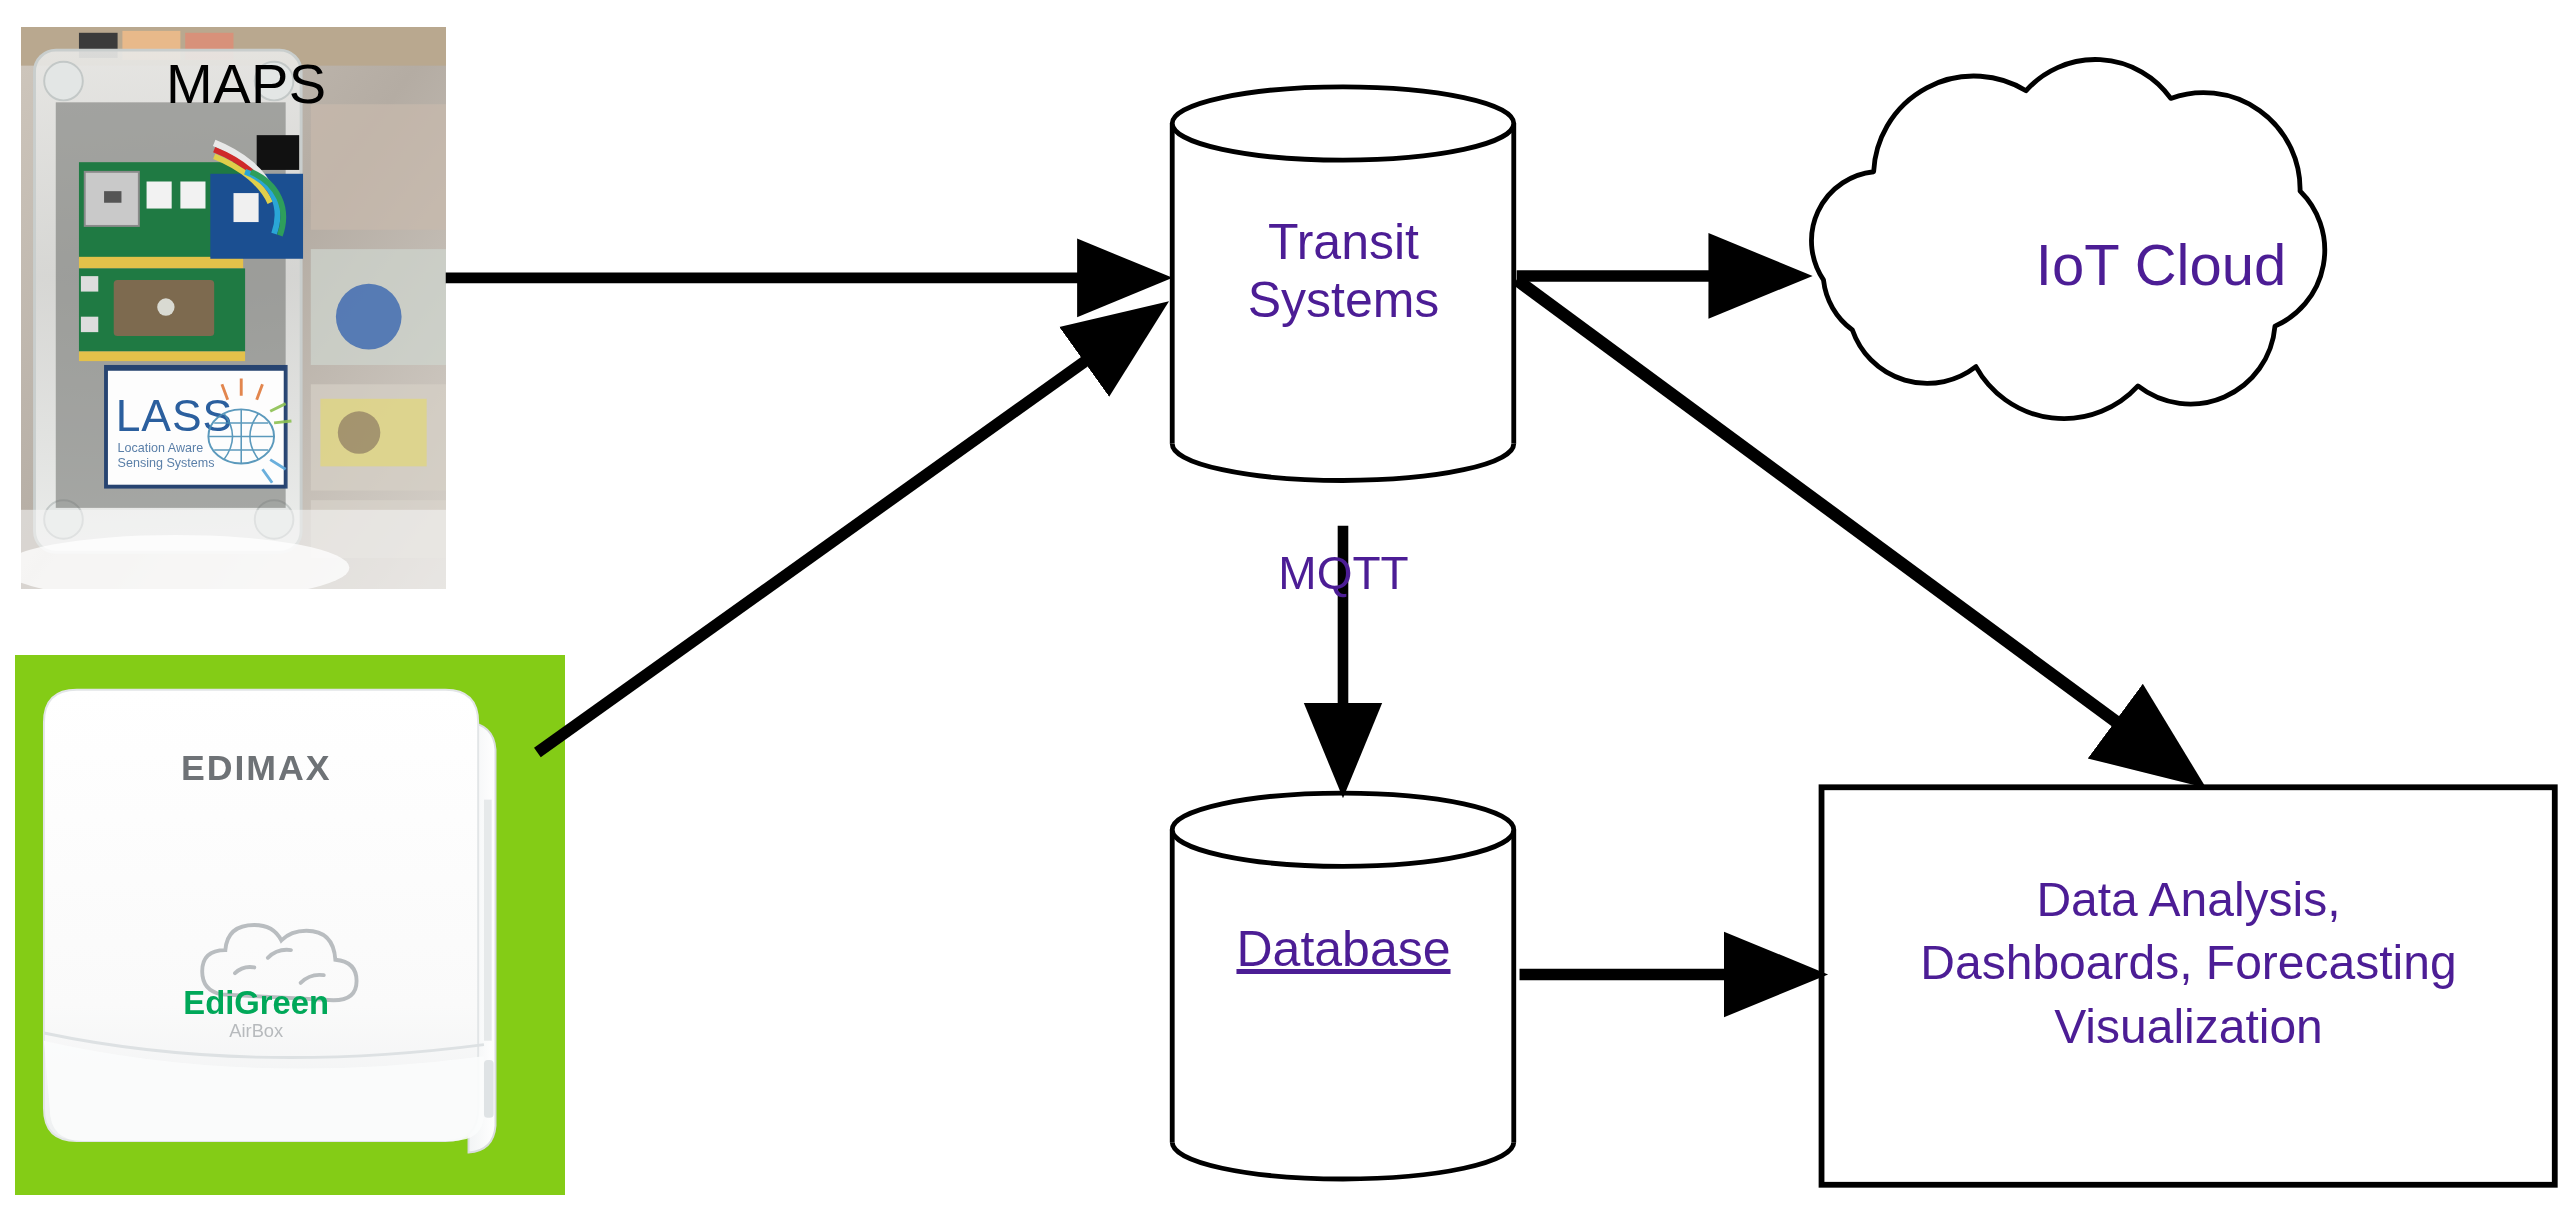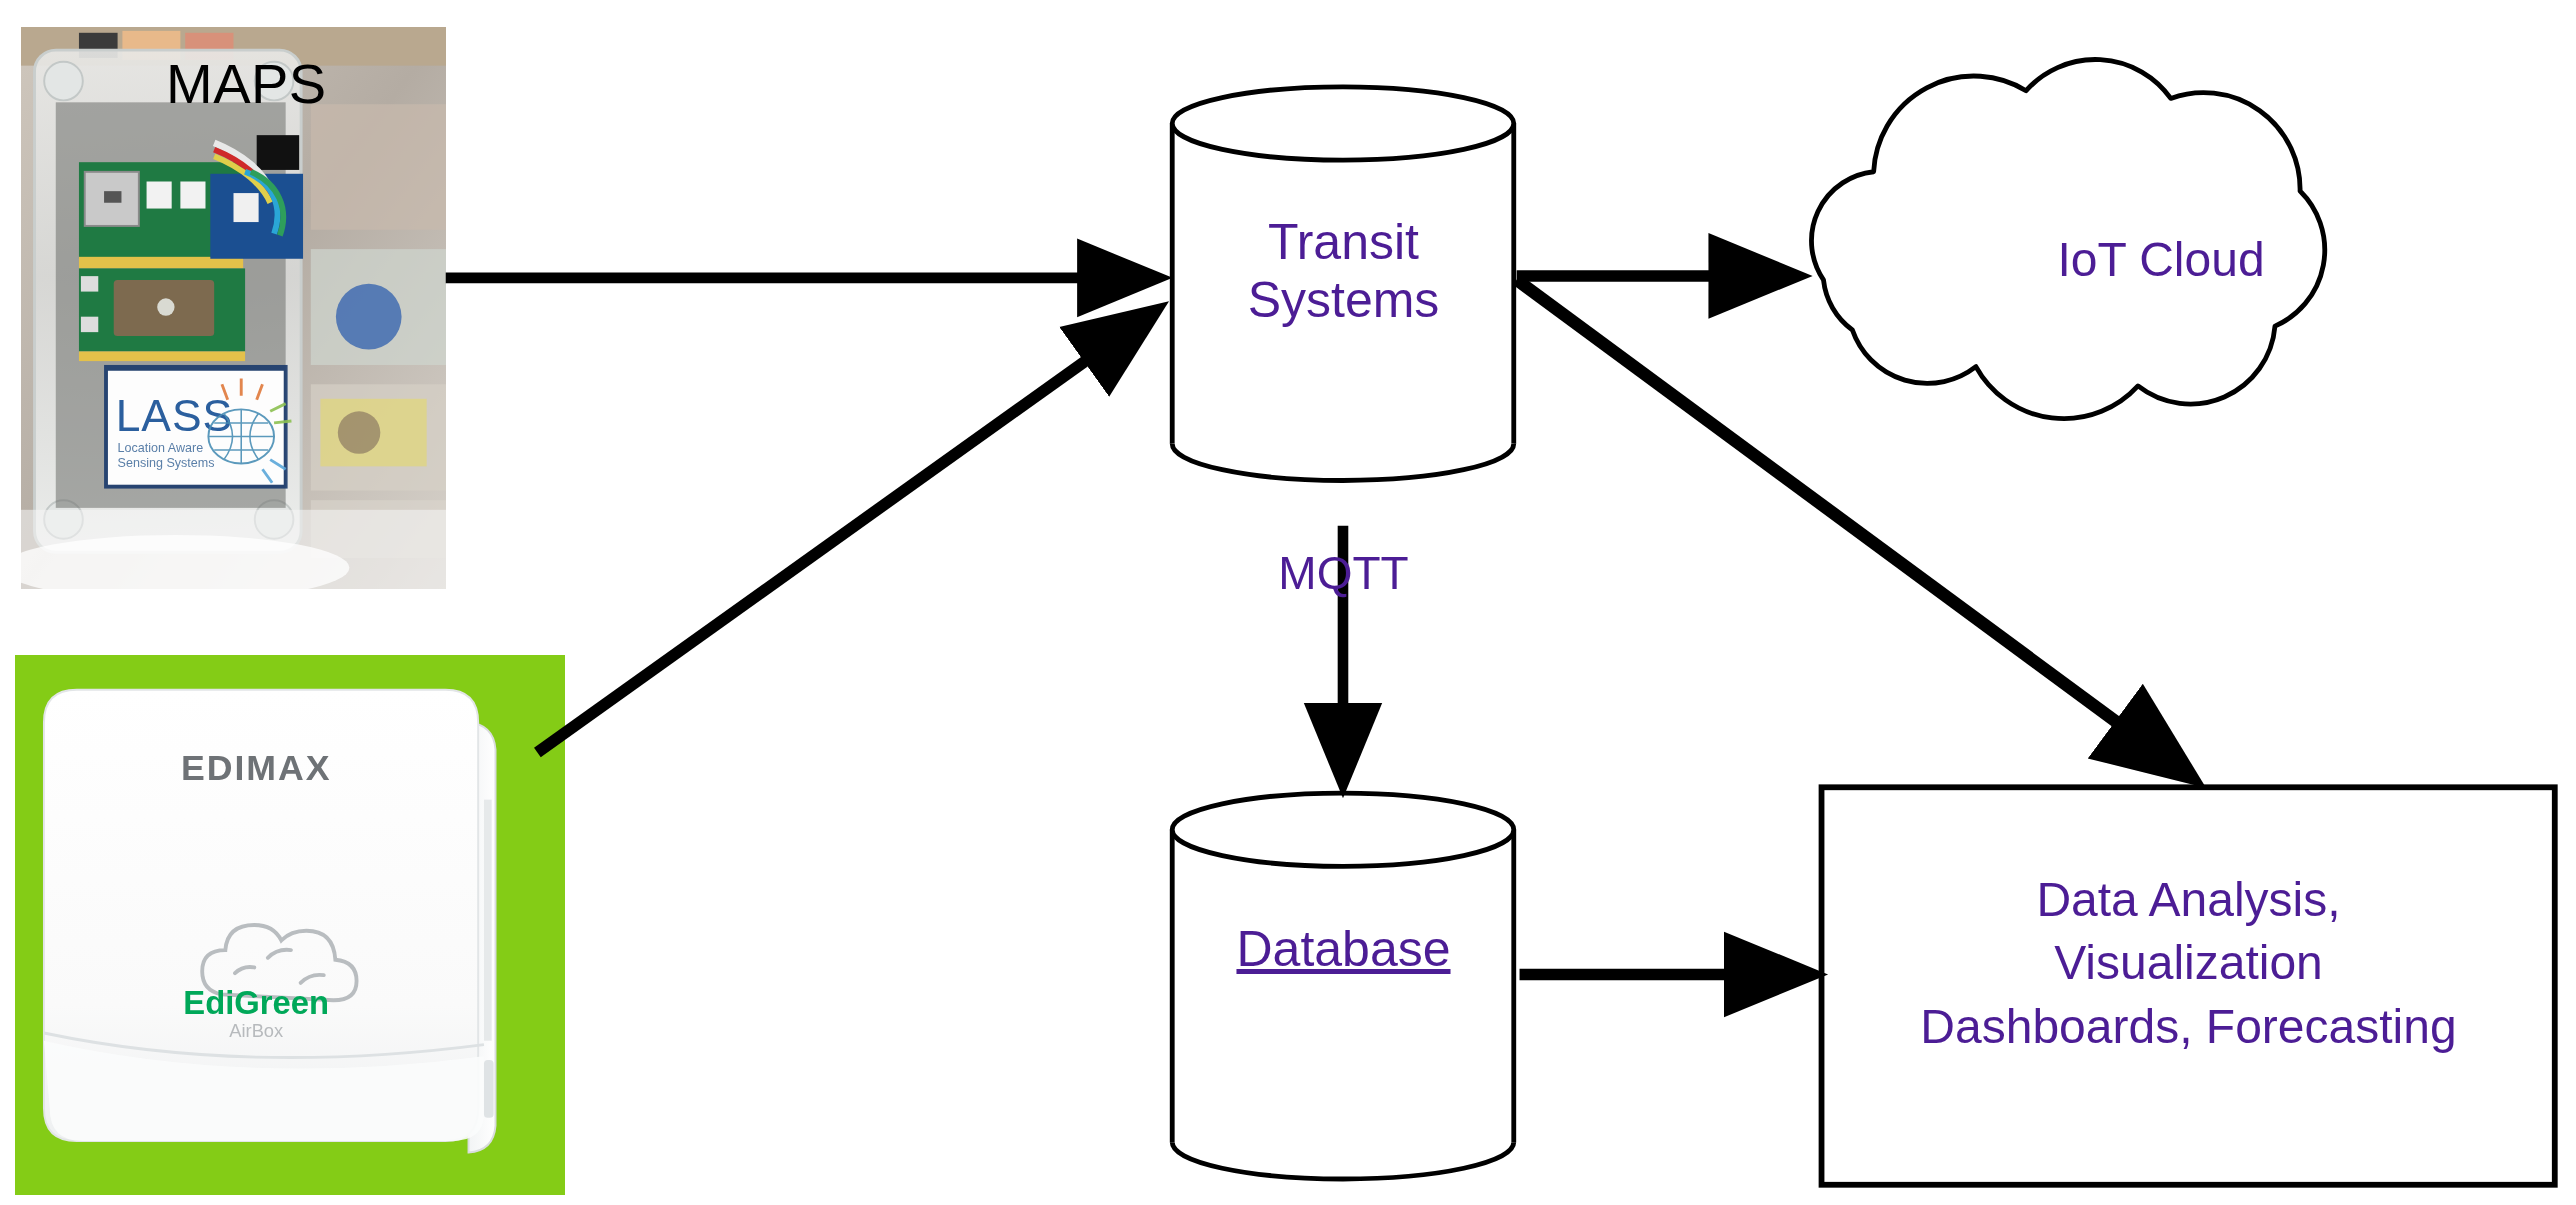--- a/index.html
+++ b/index.html
@@ -16,21 +16,21 @@
   #maps-label{position:absolute;left:145px;top:29px;font-size:56px;color:#000000;
               letter-spacing:0.5px;line-height:1;}
 
   #airbox-photo{left:15.4px;top:655px;width:550px;height:540px;background:#84cc16;}
 
   
   .shape-text{position:absolute;text-align:center;color:#4c1d95;line-height:1.15;}
   #transit-text{left:1172px;top:214px;width:343px;font-size:50px;}
   #mqtt-text{left:1172px;top:521px;width:343px;font-size:46px;margin-top:26px;}
   #database-text{left:1172px;top:921px;width:343px;font-size:50px;text-decoration:underline;}
-  #cloud-text{left:1891px;top:232px;width:540px;font-size:48px;}
+  #cloud-text{left:1891px;top:232px;width:540px;font-size:58px;}
   #analysis-text{left:1822px;top:868px;width:733px;font-size:48px;line-height:1.32;}
 </style>
 </head>
 <body>
 
 <div id="stage">
 
   <div class="photo" id="maps-photo">
     <svg viewBox="0 0 440 582" width="425" height="562" preserveAspectRatio="none">
       <defs>
@@ -203,18 +203,18 @@
   </div>
 
   <div class="shape-text" id="mqtt-text">MQTT</div>
 
   <div class="shape-text" id="database-text">Database</div>
 
   <div class="shape-text" id="cloud-text">IoT Cloud</div>
 
   <div class="shape-text" id="analysis-text">
     <div>Data Analysis,</div>
+    <div>Dashboards, Forecasting</div>
     <div>Visualization</div>
-    <div>Dashboards, Forecasting</div>
   </div>
 
 </div>
 
 
 </body></html>

